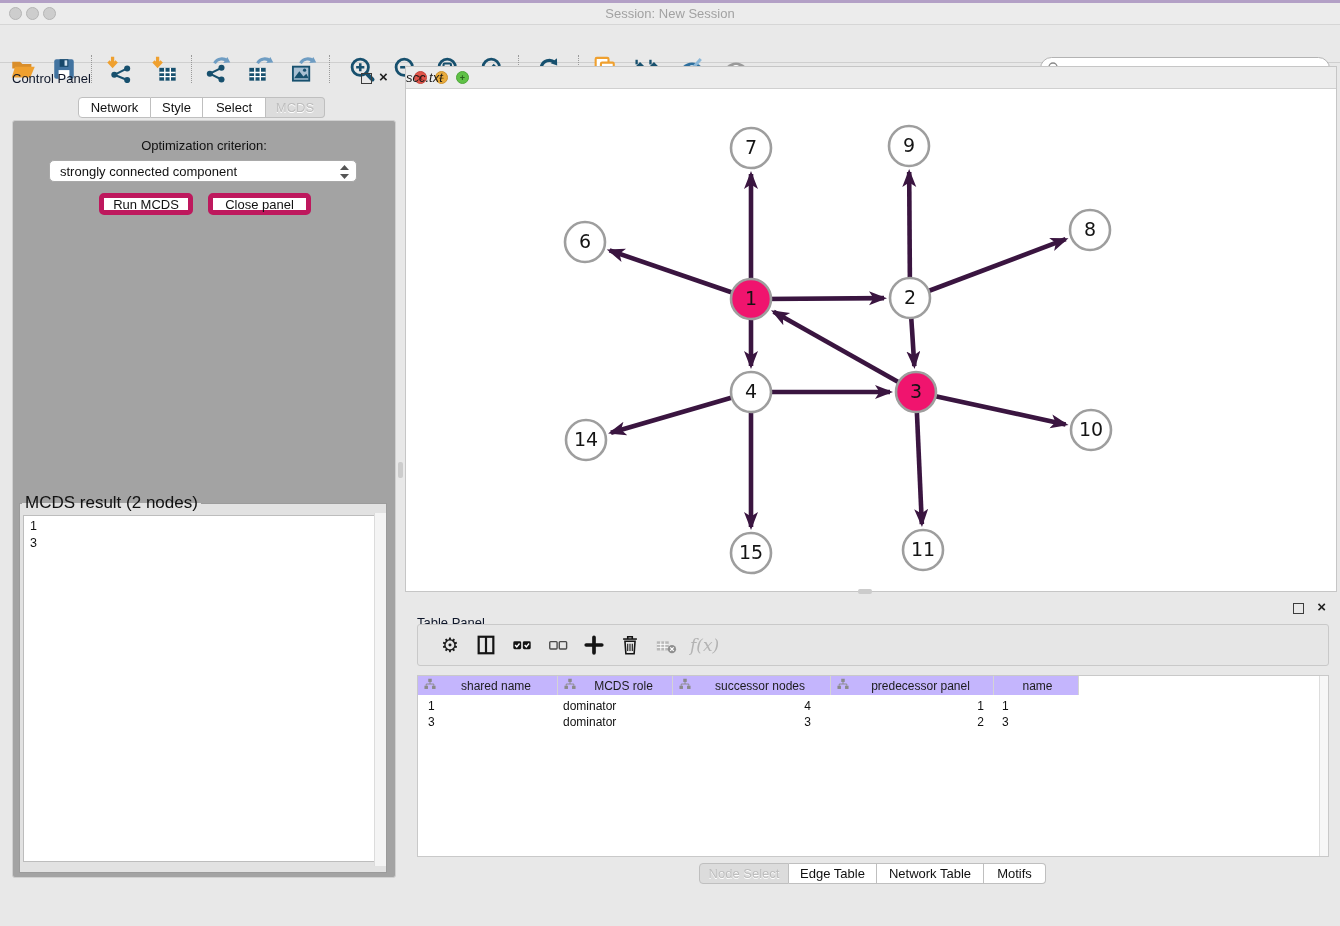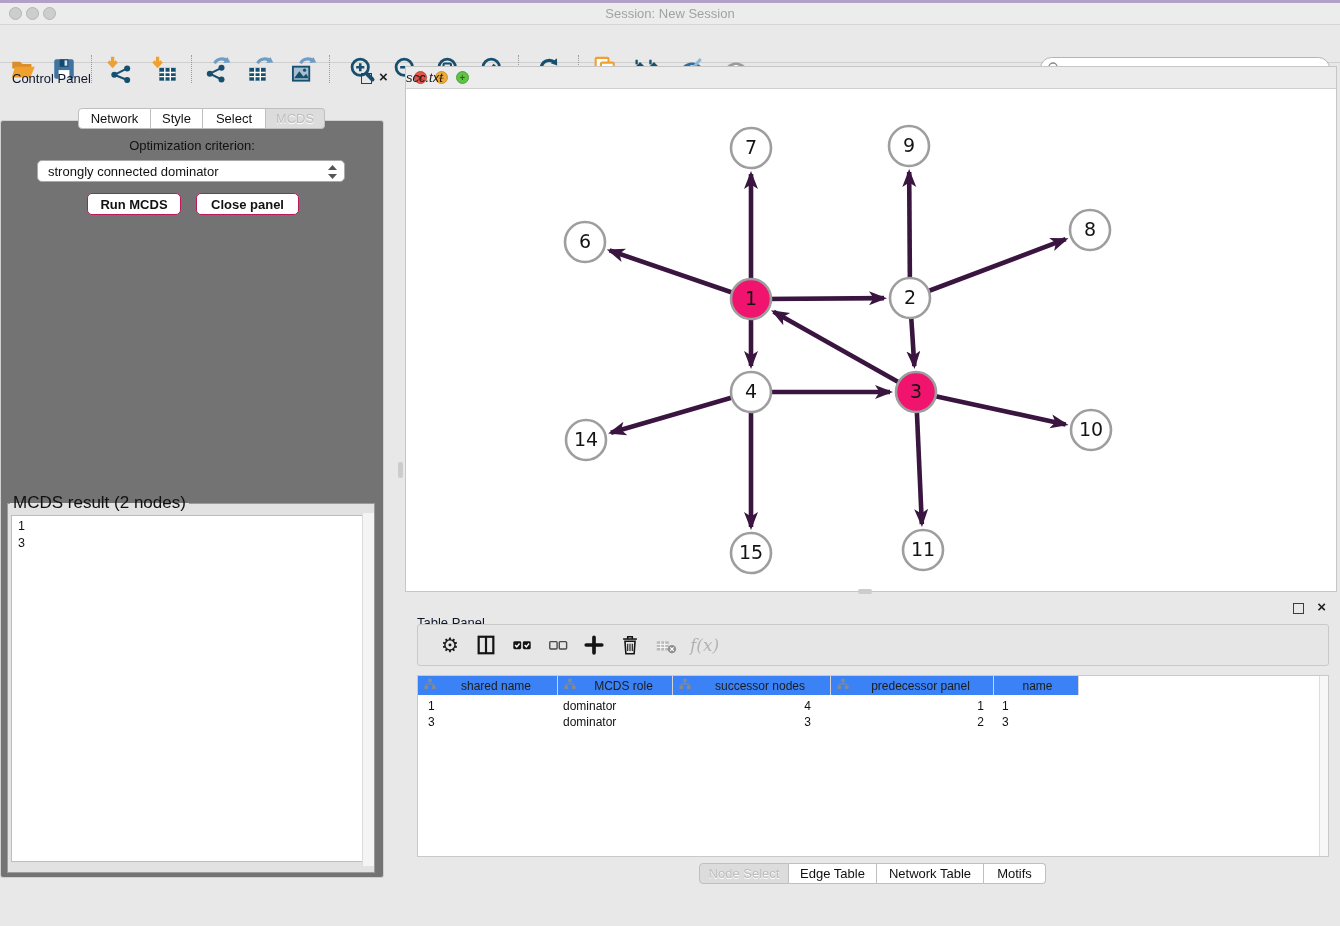--- a/index.html
+++ b/index.html
@@ -19,30 +19,30 @@
   .tsep { position:absolute; top:30px; height:28px; width:0; border-left:1px dotted #9a9a9a; }
   .searchwrap { position:absolute; left:1040px; top:32px; width:290px; height:23px; }
   .searchwrap input { width:100%; height:100%; border:1px solid #b3b3b3; border-radius:12px; background:#fff; padding-left:26px; font-size:12px; outline:none; font-family:"Liberation Sans",sans-serif; }
   .searchwrap .mag { position:absolute; left:7px; top:4px; }
 
   
   .cp-header { position:absolute; left:0; top:63px; width:400px; height:30px; }
   .panel-title { position:absolute; left:12px; top:8px; font-size:13px; color:#0f172a; }
   .float-ic { position:absolute; top:10px; width:11px; height:11px; border:1.5px solid #3c3c3c; }
   .close-ic { position:absolute; top:6px; font-size:15px; font-weight:bold; color:#1f1f1f; line-height:1; }
-  .cp-tabs { position:absolute; left:78px; top:97px; height:21px; display:flex; z-index:3;margin-top:11px; }
+  .cp-tabs { position:absolute; left:78px; top:97px; height:21px; display:flex; z-index:3; }
   .tabbtn { height:21px; display:flex; align-items:center; justify-content:center; font-size:13px; background:#fff; color:#111; border:1px solid #bfbfbf; border-left:none; padding:0 2px; }
   .tabbtn:first-child { border-left:1px solid #bfbfbf; border-radius:4px 0 0 4px; }
   .tabbtn:last-child { border-radius:0 4px 4px 0; }
   .tabbtn.active { background:#dcdcdc; color:#bdbdbd; text-shadow:0 1px 0 #fff; }
-  .cp-content { position:absolute; left:0; top:120px; width:384px; height:758px; background:#737373; border:1px solid #d0d0d0; border-radius:3px; }
+  .cp-content { position:absolute; left:12px; top:120px; width:384px; height:758px; background:#a3a3a3; border:1px solid #d0d0d0; border-radius:3px; }
   .opt-label { position:absolute; left:0; right:0; top:17px; text-align:center; font-size:13px; color:#111; }
   .selectbox { position:absolute; left:36px; top:39px; width:308px; height:22px; background:#fff; border:1px solid #a9a9a9; border-radius:5px; font-size:13px; color:#111; display:flex; align-items:center; padding-left:10px; }
   .selectbox svg { position:absolute; right:5px; top:3px; }
-  .pushbtn { position:absolute; top:72px; height:22px; background:#fff; border:1px solid #be185d; border-radius:5px; font-size:13px; color:#111; display:flex; align-items:center; justify-content:center;font-weight:bold; }
+  .pushbtn { position:absolute; top:72px; height:22px; background:#fff; border:5px solid #be185d; border-radius:5px; font-size:13px; color:#111; display:flex; align-items:center; justify-content:center; }
   fieldset.result { position:absolute; left:6px; top:372px; width:368px; height:380px; border:1px solid #9b9b9b; background:#e2e2e2; }
   fieldset.result legend { font-size:17px; color:#111; padding:0 3px; margin-left:2px; }
   .result-area { position:absolute; left:3px; right:3px; top:2px; bottom:4px; background:#fff; border:1px solid #bdbdbd; font-size:12.5px; line-height:17px; color:#111; padding:2px 6px; white-space:pre-line; }
   .result-scroll { position:absolute; right:0; top:0; bottom:0; width:12px; background:#f4f4f4; border-left:1px solid #dcdcdc; }
 
   
   .net-window { position:absolute; left:405px; top:66px; width:932px; height:526px; background:#fff; border:1px solid #c6c6c6; }
   .net-titlebar { position:absolute; left:0; top:0; right:0; height:22px; background:#ececec; border-bottom:1px solid #d0d0d0; }
   .net-title { position:absolute; left:0; right:0; top:3px; font-size:13px; color:#1a1a1a;font-style:italic; }
   .light { position:absolute; top:4px; width:13px; height:13px; border-radius:50%; font-size:9px; font-weight:bold; display:flex; align-items:center; justify-content:center; }
@@ -53,21 +53,21 @@
   .vthumb { position:absolute; left:398px; top:462px; width:5px; height:16px; background:#cccccc; border-radius:2px; }
   .hthumb { position:absolute; left:858px; top:589px; width:14px; height:5px; background:#cccccc; border-radius:2px; }
 
   
   .table-panel { position:absolute; left:405px; top:595px; width:935px; height:300px; }
   .tp-toolbar { position:absolute; left:12px; top:29px; width:912px; height:42px; background:#e6e6e6; border:1px solid #c9c9c9; border-radius:3px; display:flex; align-items:center; padding-left:14px; }
   .tp-toolbar .ticon { width:36px; display:flex; justify-content:center; align-items:center; }
   .fx { font-family:"DejaVu Serif", serif; font-style:italic; font-size:17px; color:#b3b3b3; margin-left:6px; }
   .datatable { position:absolute; left:12px; top:80px; width:912px; height:182px; background:#fff; border:1px solid #c9c9c9; }
   .thead { position:absolute; left:0; top:0; height:19px; display:flex; border-bottom:1px solid #c9c9c9; }
-  .th { height:19px; background:#3b82f6; border-right:1px solid #d4d4d4; display:flex; align-items:center; font-size:12px; color:#1c1c1c; padding:0 2px 0 5px; }
+  .th { height:19px; background:#c4b5fd; border-right:1px solid #d4d4d4; display:flex; align-items:center; font-size:12px; color:#1c1c1c; padding:0 2px 0 5px; }
   .th .lbl { flex:1; text-align:center; }
   .trow { position:absolute; left:0; height:16px; display:flex; font-size:12px; color:#111; }
   .td { display:flex; align-items:center; }
   .dt-scroll { position:absolute; right:0; top:0; bottom:0; width:9px; background:#f7f7f7; border-left:1px solid #ddd; }
   .tp-tabs { position:absolute; left:0; right:0; top:268px; display:flex; justify-content:center; }
 
   
   .statusbar { position:absolute; left:0; top:895px; width:1340px; height:31px; background:#eaeaea; border-top:1px solid #c2c2c2; }
   .listbtn { position:absolute; left:8px; top:3px; width:32px; height:24px; background:#f6f6f6; border:1px solid #aaa; border-radius:3px; display:flex; align-items:center; justify-content:center; }
   .membtn { position:absolute; right:7px; top:3px; width:76px; height:24px; background:#fdfdfd; border:1px solid #b5b5b5; border-radius:4px; display:flex; align-items:center; justify-content:center; gap:6px; font-size:12px; color:#111; }
@@ -236,21 +236,21 @@
   </div>
   <div class="cp-tabs">
     <span class="tabbtn" style="width:73px">Network</span>
     <span class="tabbtn" style="width:52px">Style</span>
     <span class="tabbtn" style="width:63px">Select</span>
     <span class="tabbtn active" style="width:59px">MCDS</span>
   </div>
   <div class="cp-content">
     <div class="opt-label">Optimization criterion:</div>
     <div class="selectbox">
-      <span>strongly connected dominator</span>
+      <span>strongly connected component</span>
       <svg width="13" height="16" viewBox="0 0 13 16">
         <polygon points="6.5,1 11,6 2,6" fill="#555"></polygon>
           <polygon points="6.5,15 11,10 2,10" fill="#555"></polygon>
       </svg>
     </div>
     <button class="pushbtn" style="left:86px;width:94px">Run MCDS</button>
     <button class="pushbtn" style="left:195px;width:103px">Close panel</button>
     <fieldset class="result">
       <legend>MCDS result (2 nodes)</legend>
       <div style="position:relative;height:calc(100% - 6px);">

